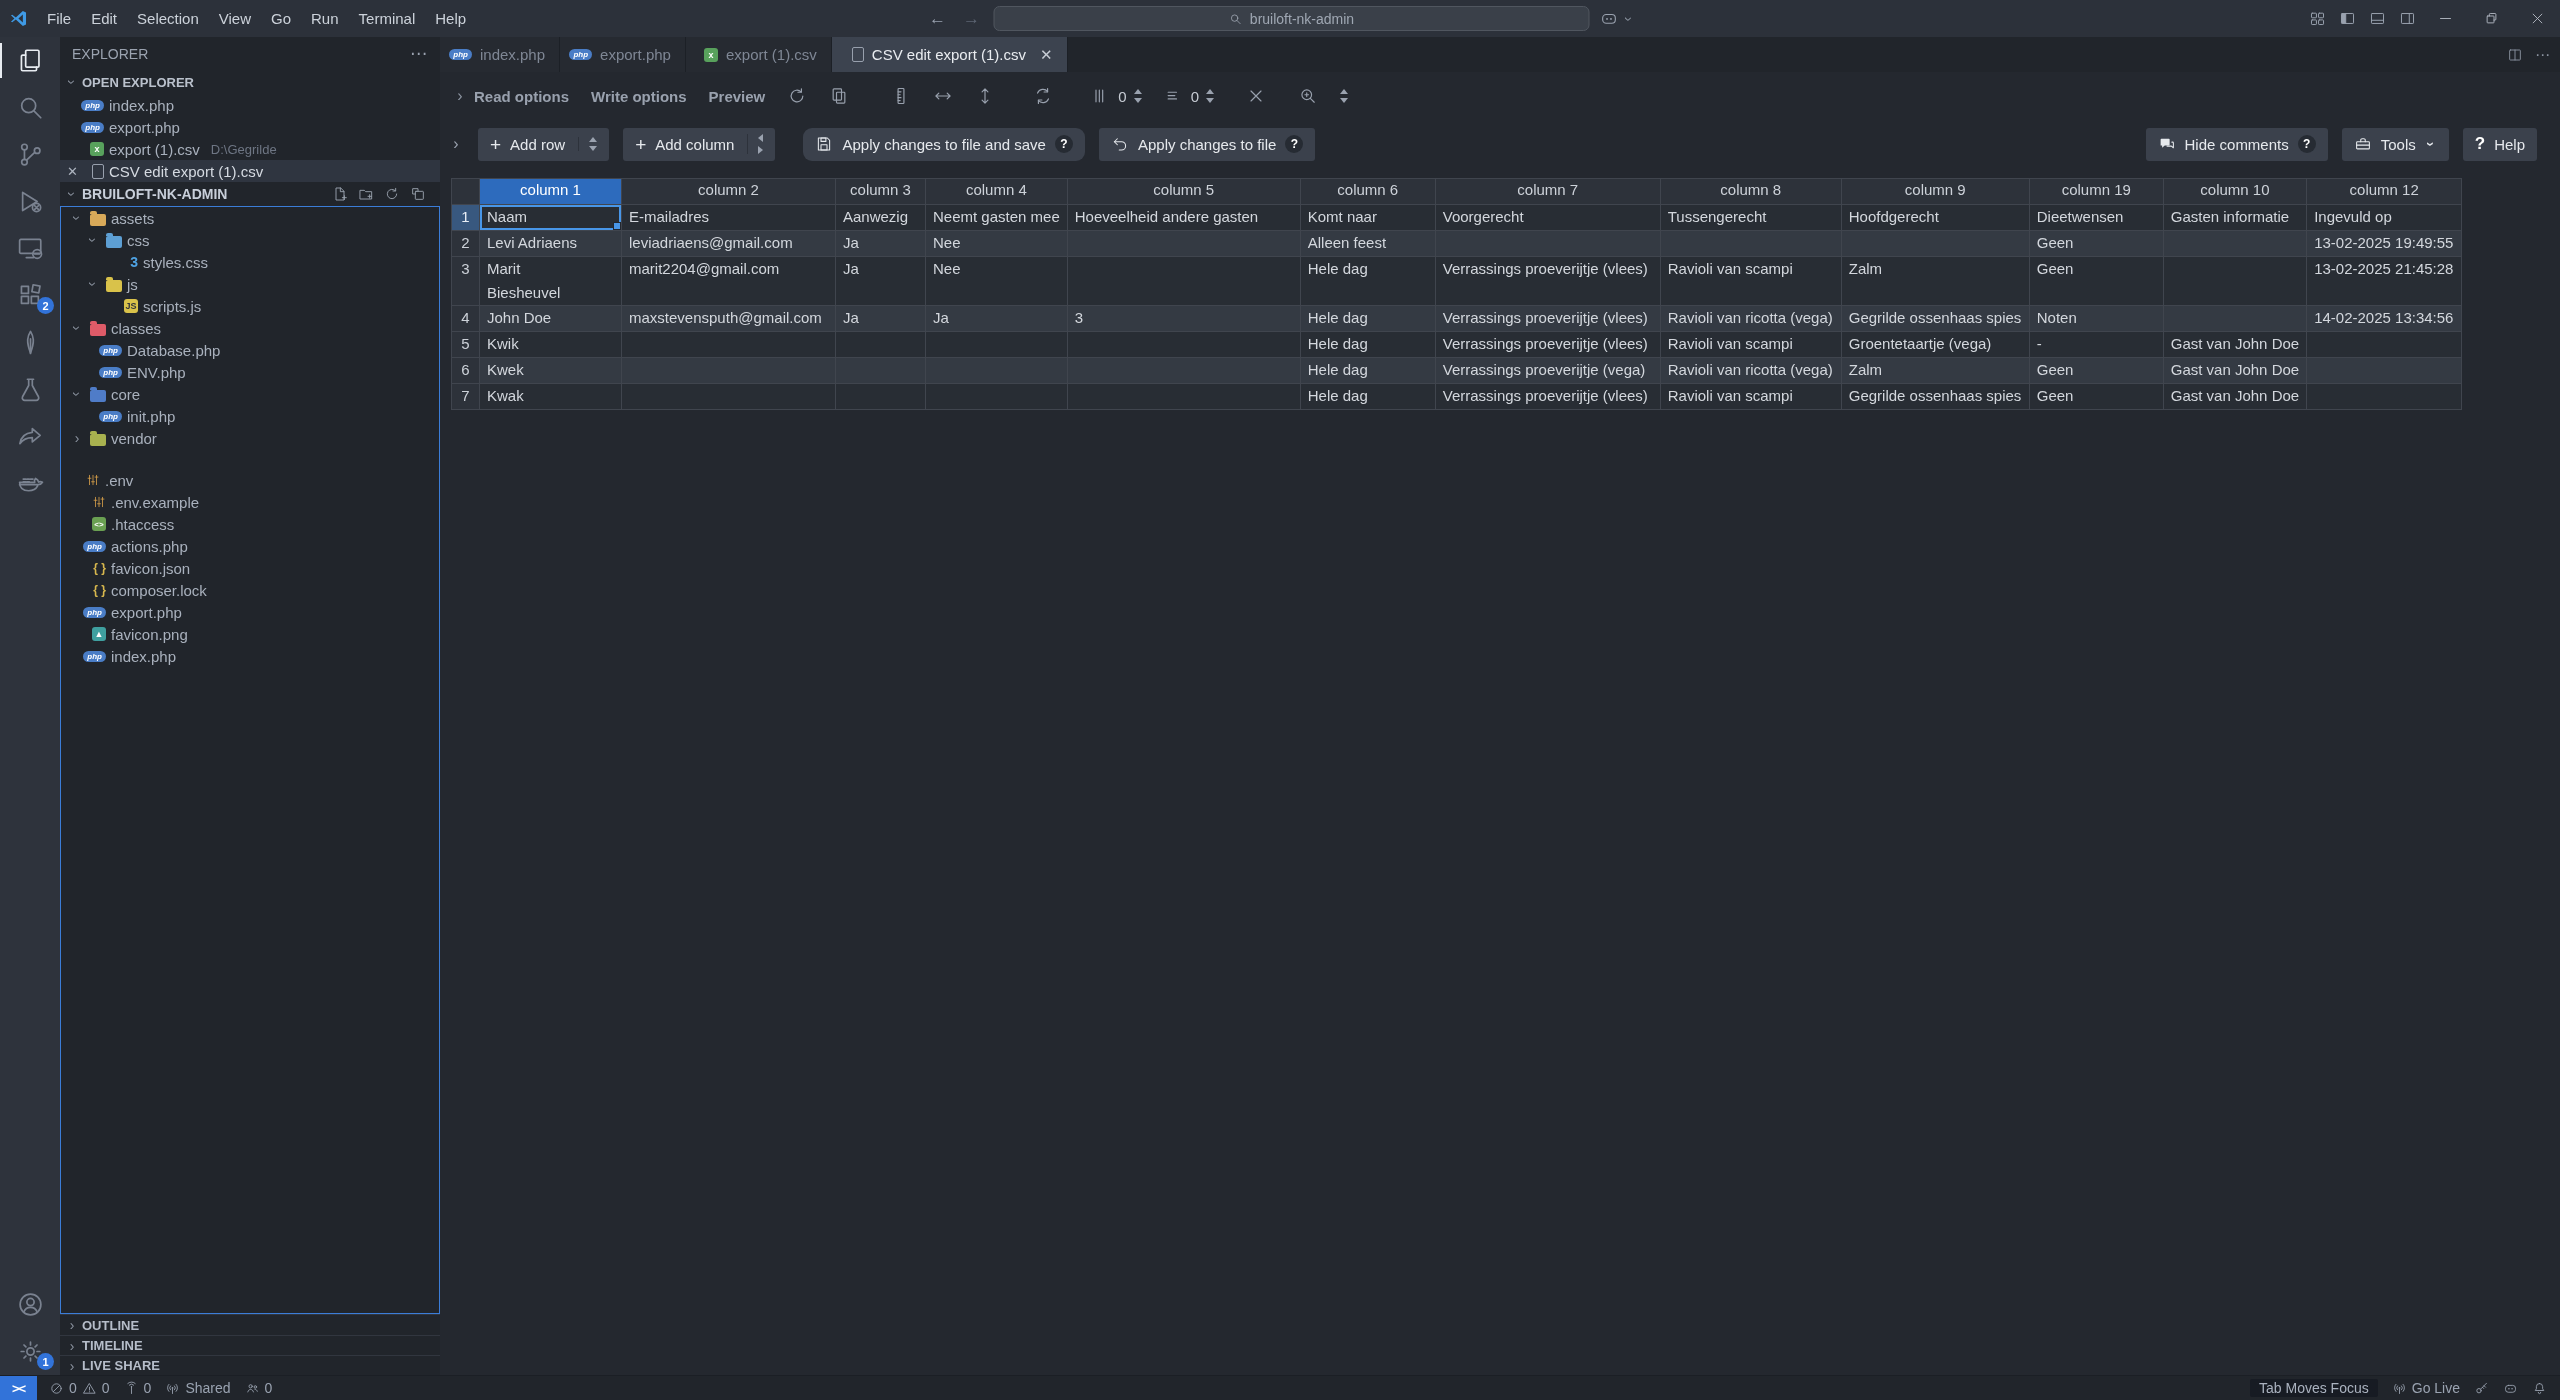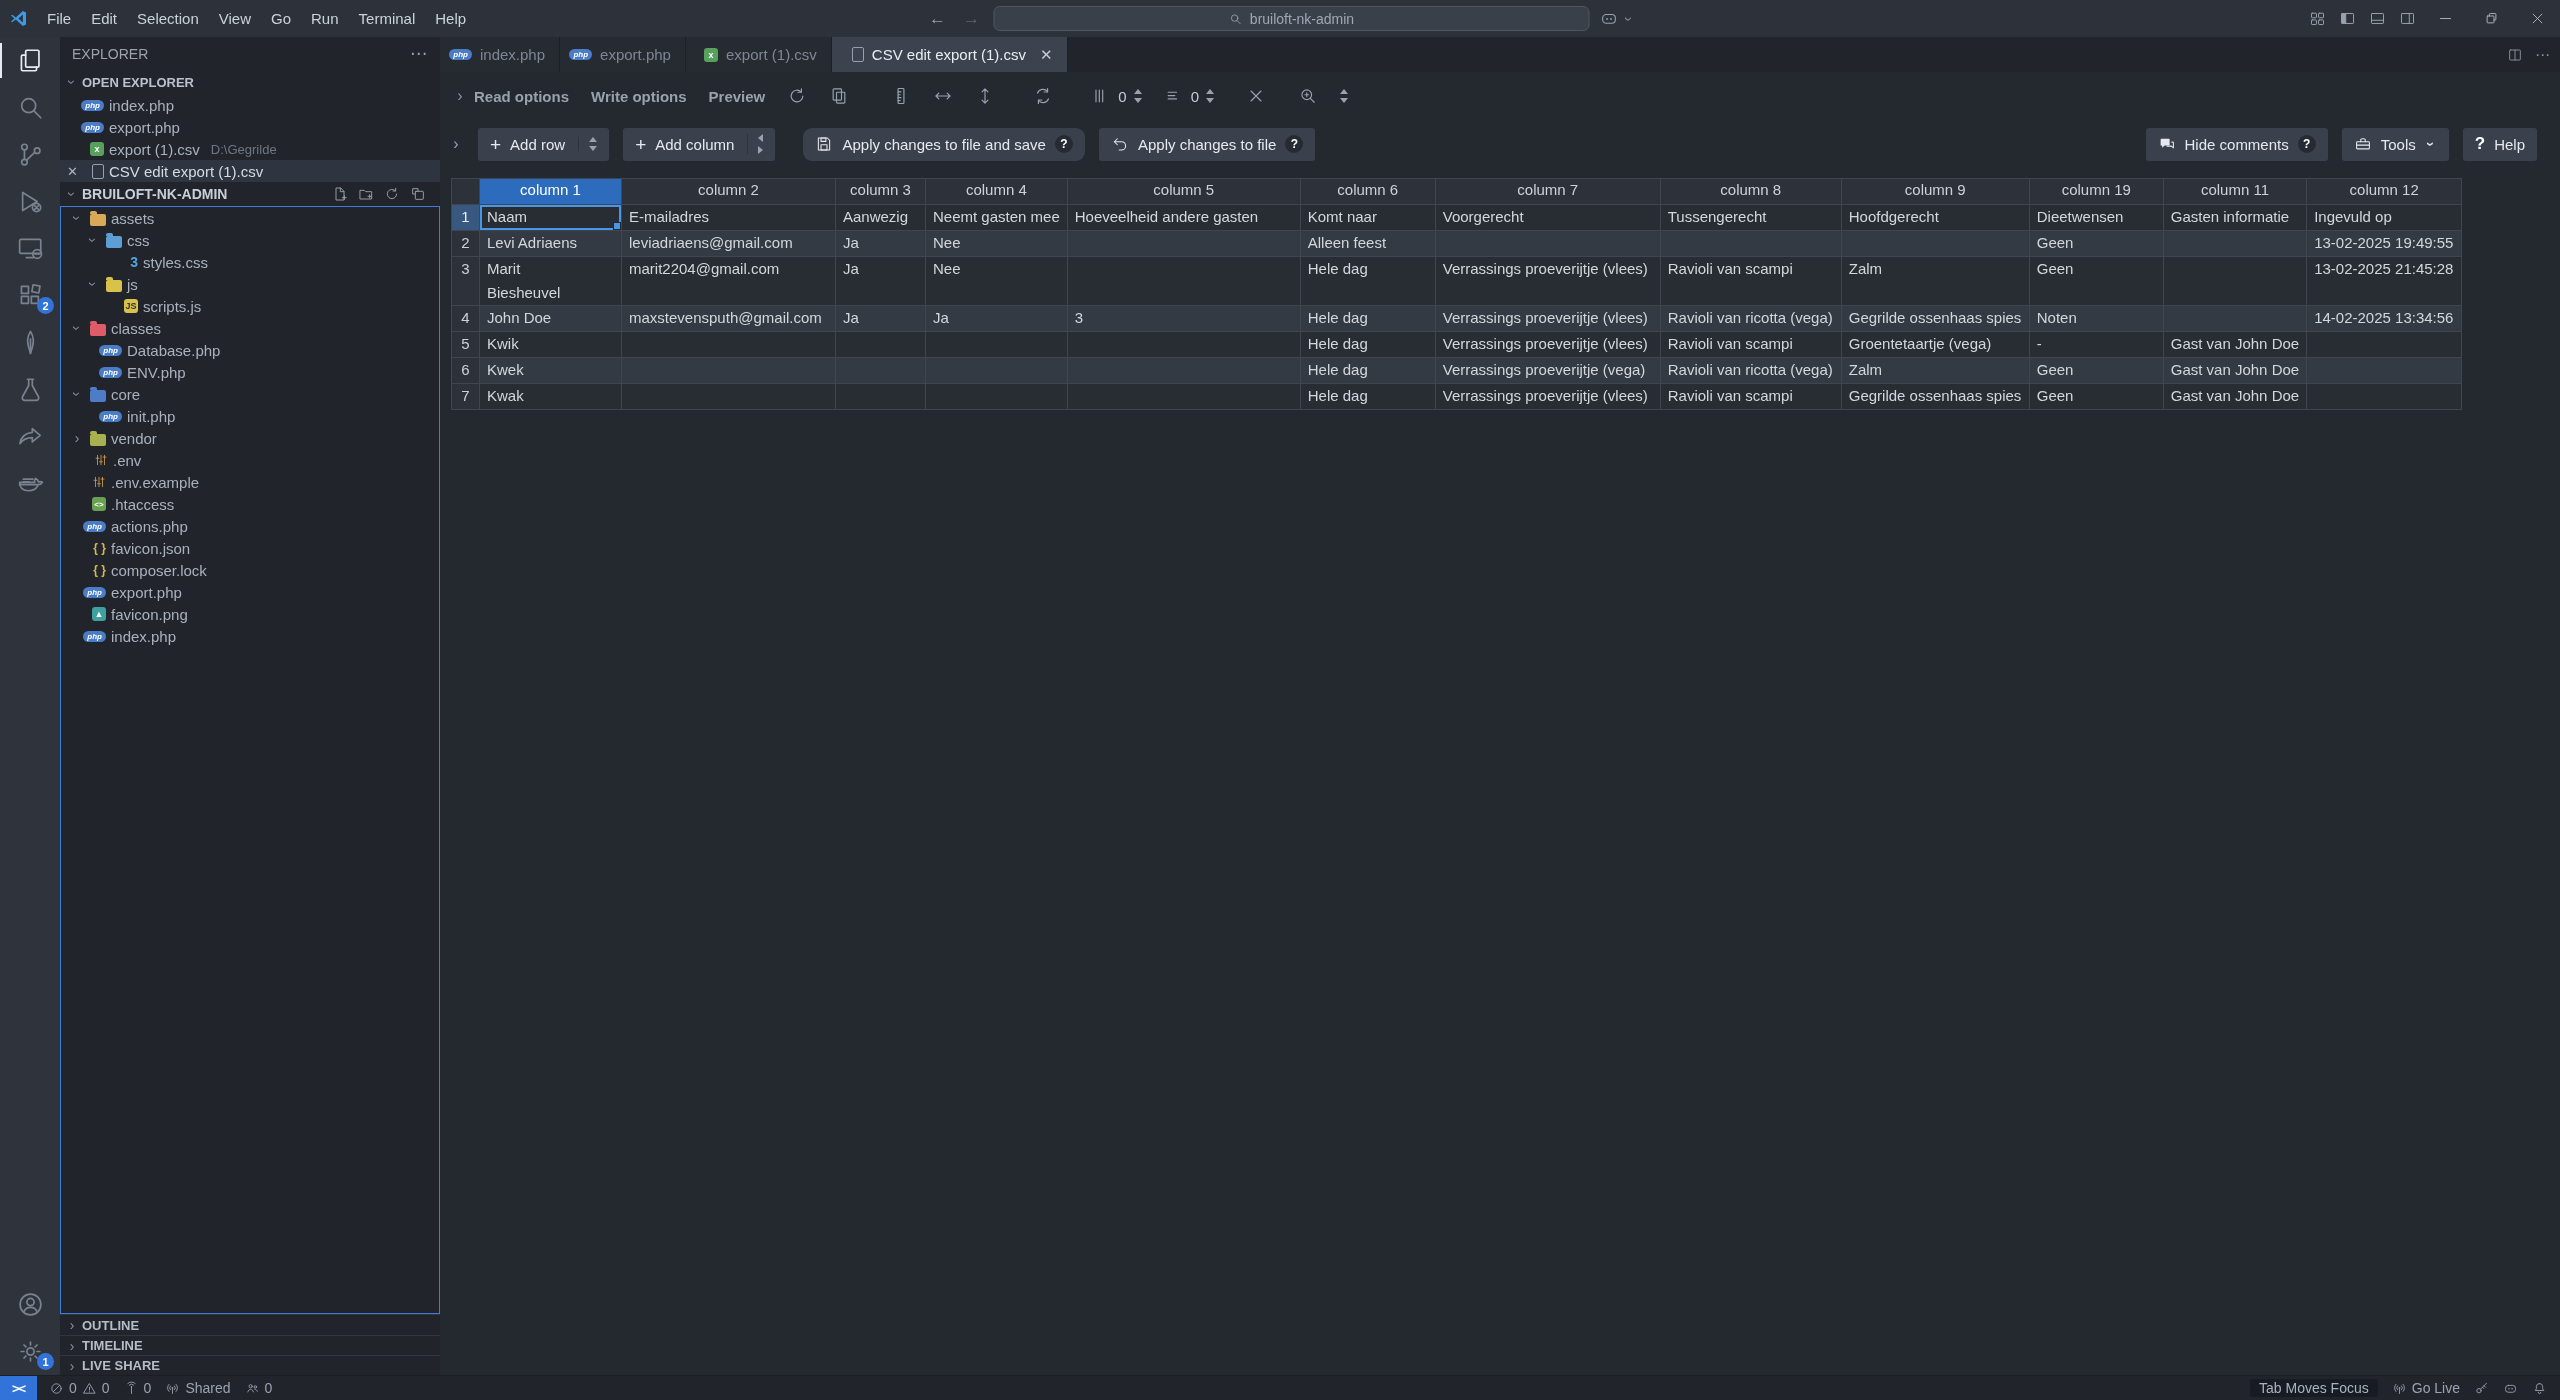--- a/index.html
+++ b/index.html
@@ -496,21 +496,21 @@
           </span>
           <span>init.php</span>
         </div>
         <div class="tree-row" style="padding-left: 10px;">
           <span class="chev">›</span>
           <span class="fic">
             <span class="folder f-vendor"></span>
           </span>
           <span>vendor</span>
         </div>
-        <div class="tree-row" style="padding-left: 12px;">
+        <div class="tree-row" style="padding-left: 4px; margin-top: 20px;">
           <span class="chev"></span>
           <span class="fic">
             <span class="glyph-env icn">
               <svg width="14" height="14" viewBox="0 0 24 24" style="stroke:#d8a04a">
                 <path d="M6 4v16M12 4v16M18 4v16M3.5 9h5M9.5 15h5M15.5 7h5"></path>
               </svg>
             </span>
           </span>
           <span>.env</span>
         </div>
@@ -800,21 +800,21 @@
               <th class="selcol">column 1</th>
               <th>column 2</th>
               <th>column 3</th>
               <th>column 4</th>
               <th>column 5</th>
               <th>column 6</th>
               <th>column 7</th>
               <th>column 8</th>
               <th>column 9</th>
               <th>column 19</th>
-              <th>column 11</th>
+              <th>column 10</th>
               <th>column 12</th>
             </tr>
           </thead>
           <tbody>
             <tr class="odd">
               <td class="rownum selrow">1</td>
               <td class="cell selected">Naam</td>
               <td class="cell">E-mailadres</td>
               <td class="cell">Aanwezig</td>
               <td class="cell">Neemt gasten mee</td>

